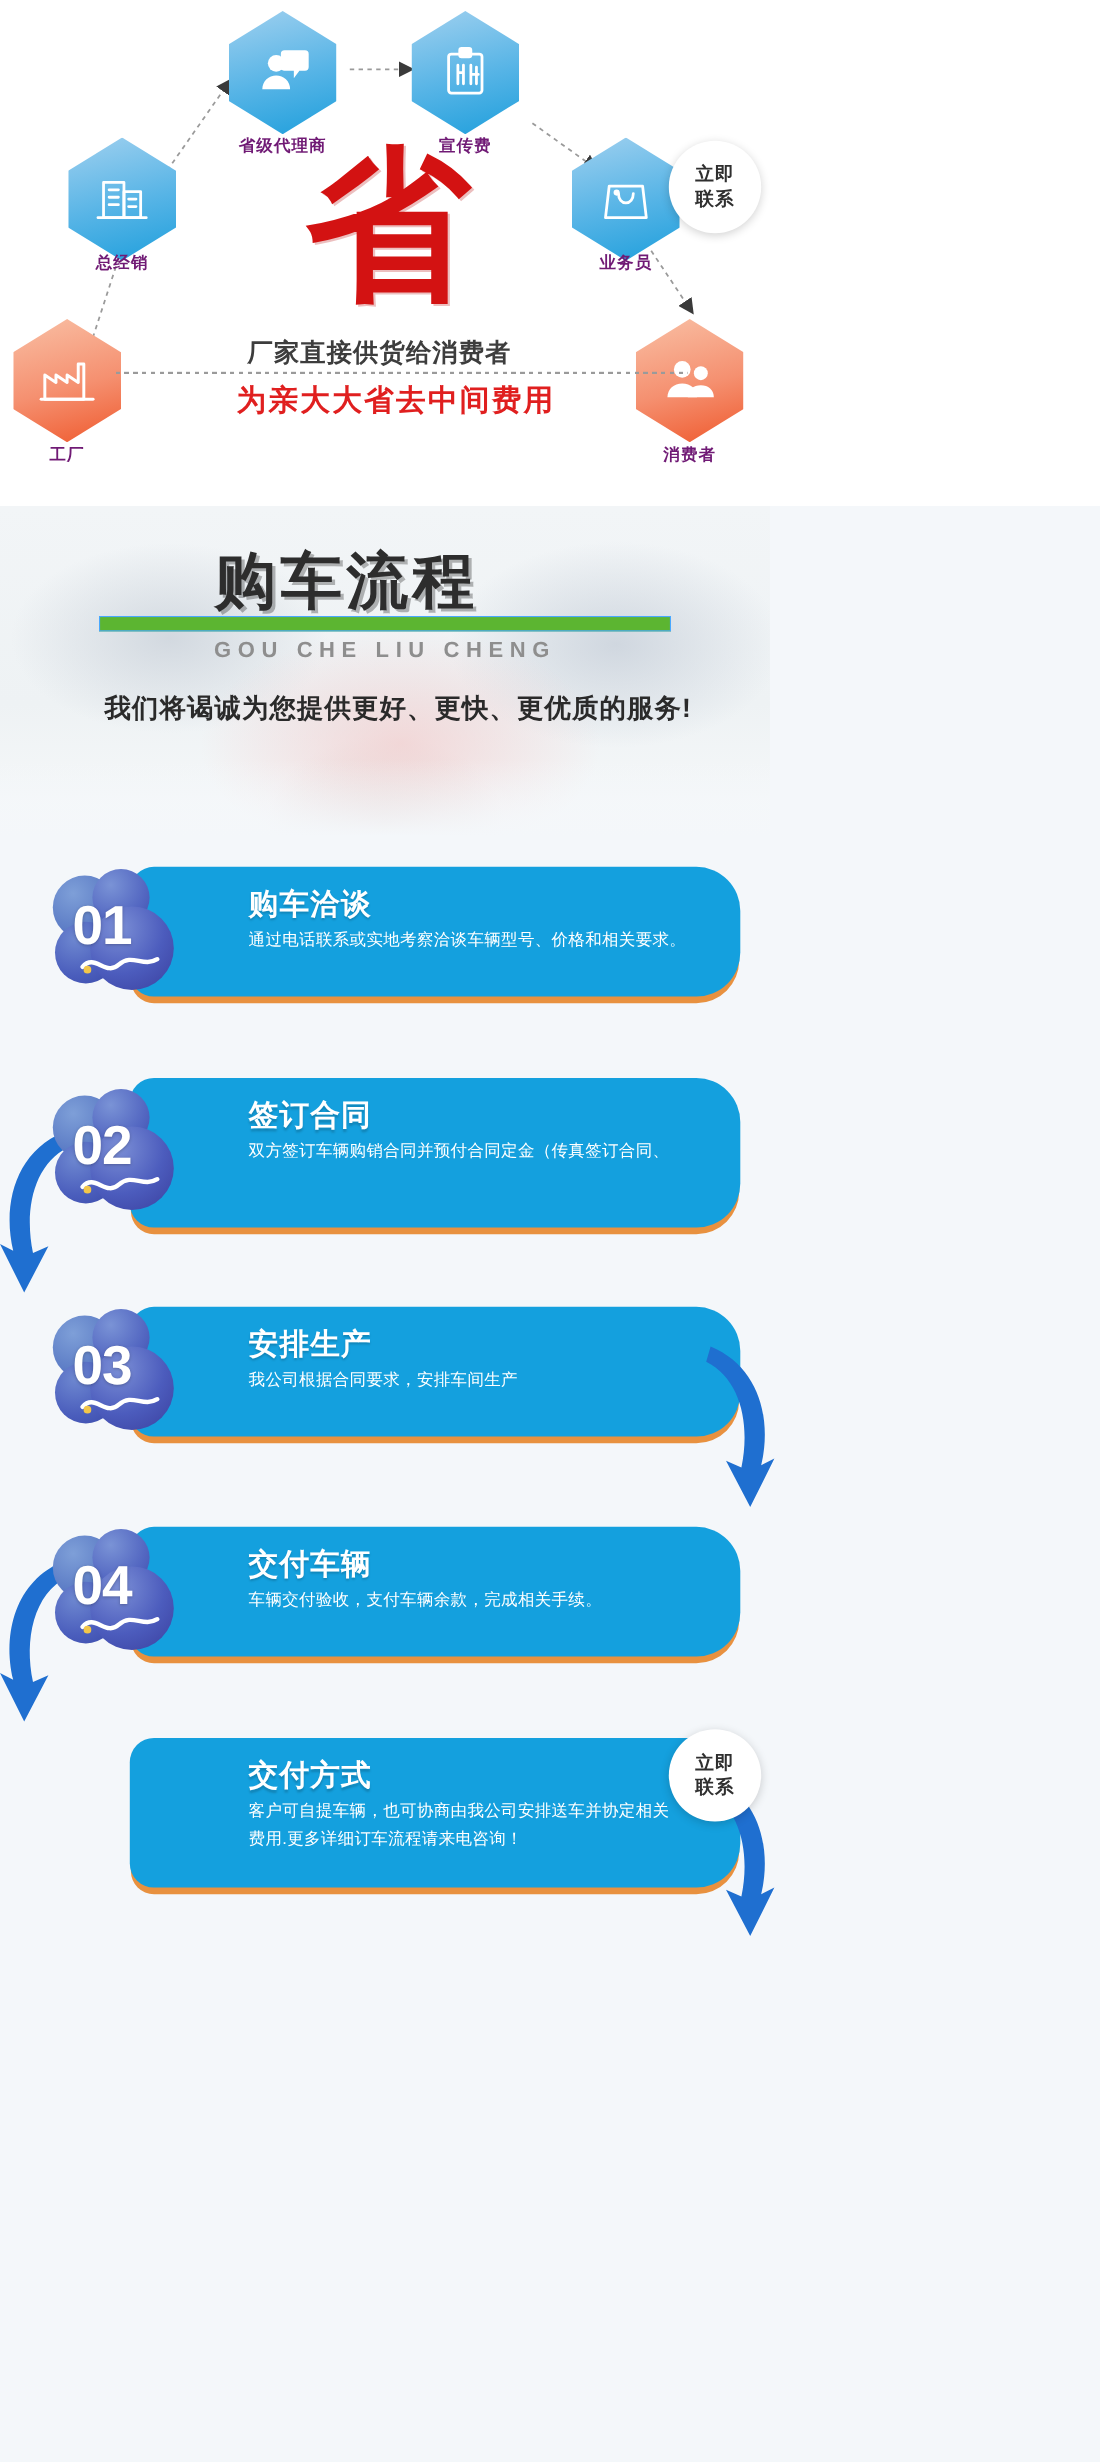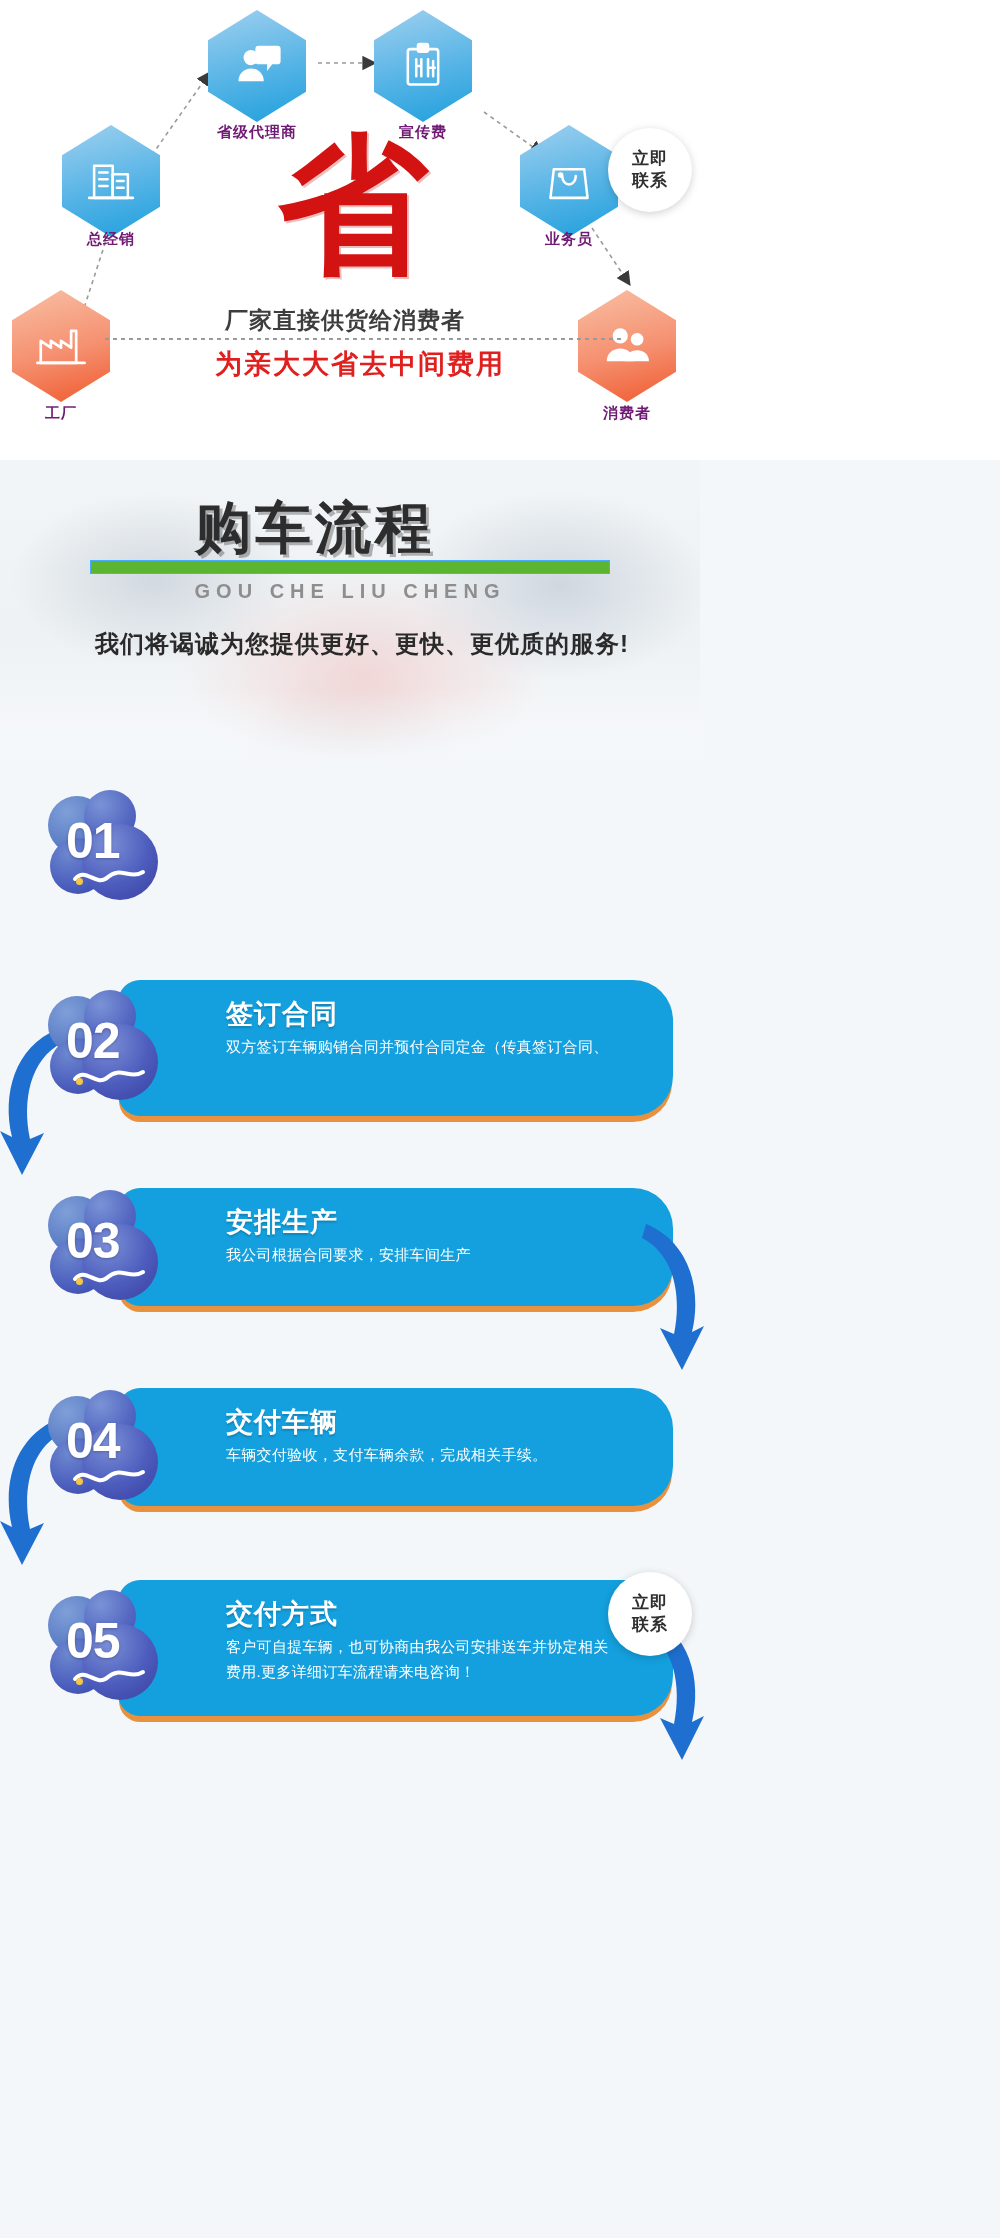--- a/index.html
+++ b/index.html
@@ -299,20 +299,24 @@
     <svg class="flow-arrow" style="left:-4px; top:955px; width:70px; height:160px;" viewBox="0 0 70 160">
       <path d="M62 4 C18 22 6 70 16 112 L4 106 L26 150 L48 108 L34 114 C26 76 34 34 66 18 Z" fill="#1f6fd0"></path>
     </svg>
     <svg class="flow-arrow" style="left:638px; top:1150px; width:70px; height:160px;" viewBox="0 0 70 160">
       <path d="M8 4 C52 22 64 70 54 112 L66 106 L44 150 L22 108 L36 114 C44 76 36 34 4 18 Z" fill="#1f6fd0"></path>
     </svg>
 
     <div class="steps">
 
       <div class="step">
+        <div class="step-card h1">
+          <div class="step-title">购车洽谈</div>
+          <div class="step-desc">通过电话联系或实地考察洽谈车辆型号、价格和相关要求。</div>
+        </div>
         <div class="step-badge" style="top:30px;">
           <span class="blob b1"></span>
           <span class="blob b2"></span>
           <span class="blob b3"></span>
           <span class="blob b4"></span>
           <span class="step-num">01</span>
           <svg class="step-wave" width="74" height="24" viewBox="0 0 74 24">
             <path d="M3 15 C14 2 24 24 36 13 C48 2 58 16 71 8" stroke="#fff" stroke-width="4" fill="none" stroke-linecap="round"></path>
           </svg>
           <span class="step-dot"></span>
@@ -372,31 +376,20 @@
           <span class="step-dot"></span>
         </div>
       </div>
 
       <div class="step">
         <div class="step-card h2">
           <div class="step-title">交付方式</div>
           <div class="step-desc">客户可自提车辆，也可协商由我公司安排送车并协定相关</div>
           <div class="step-desc">费用.更多详细订车流程请来电咨询！</div>
         </div>
-        <div class="step-badge" style="top:30px;">
-          <span class="blob b1"></span>
-          <span class="blob b2"></span>
-          <span class="blob b3"></span>
-          <span class="blob b4"></span>
-          <span class="step-num">05</span>
-          <svg class="step-wave" width="74" height="24" viewBox="0 0 74 24">
-            <path d="M3 15 C14 2 24 24 36 13 C48 2 58 16 71 8" stroke="#fff" stroke-width="4" fill="none" stroke-linecap="round"></path>
-          </svg>
-          <span class="step-dot"></span>
-        </div>
       </div>
 
     </div>
 
     <div class="cta-circle2" style="left:608px; top:1112px;">
       <span>立即</span>
       <span>联系</span>
     </div>
 
   </section>

